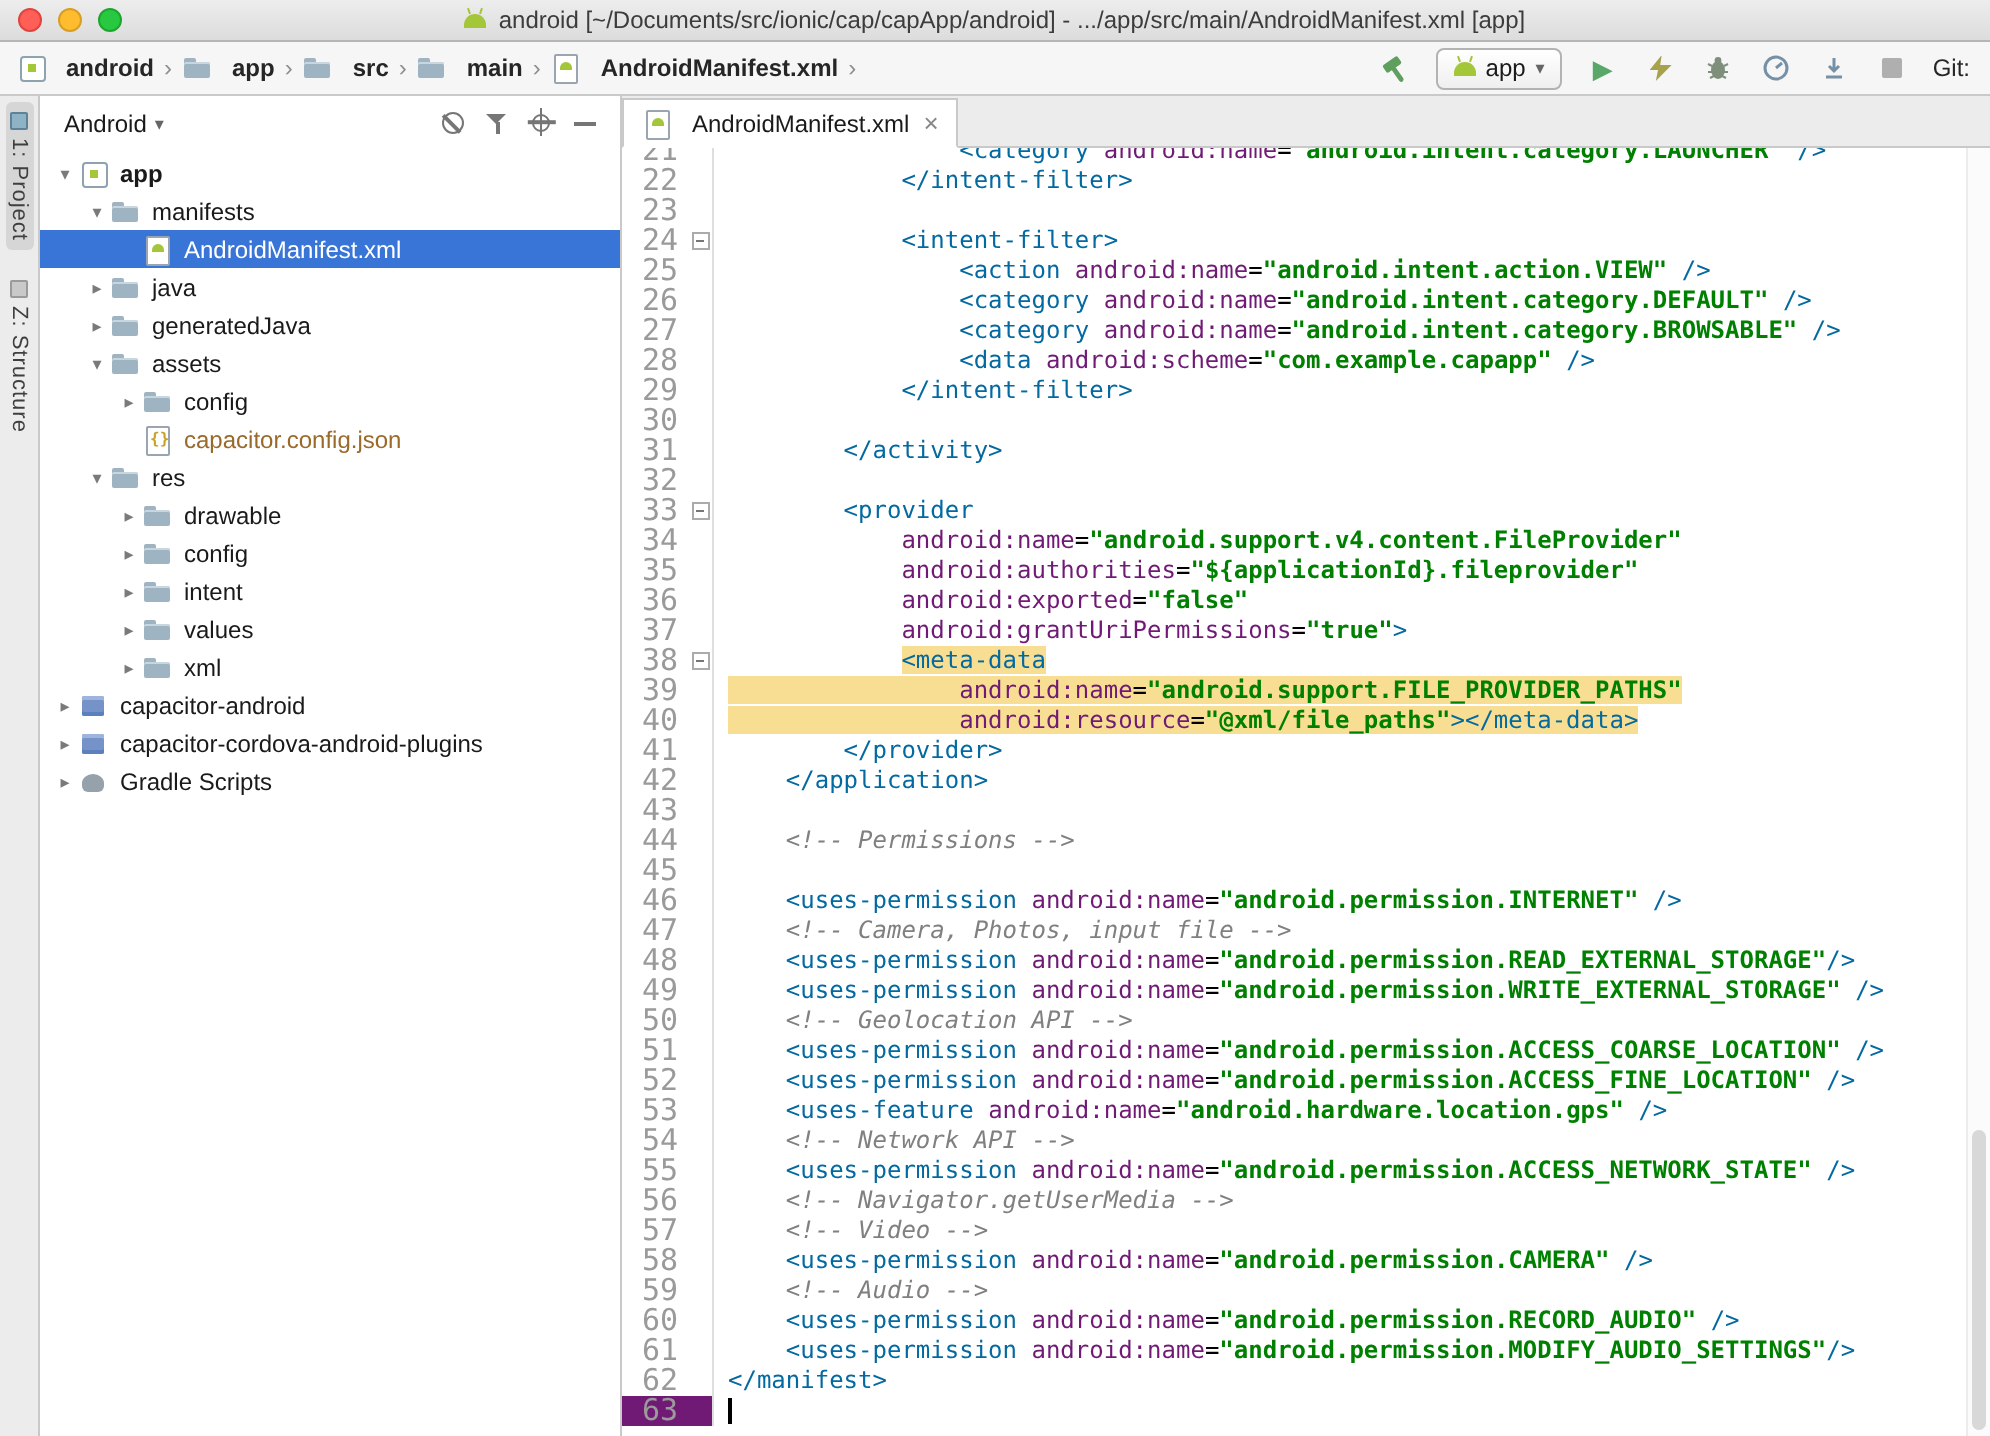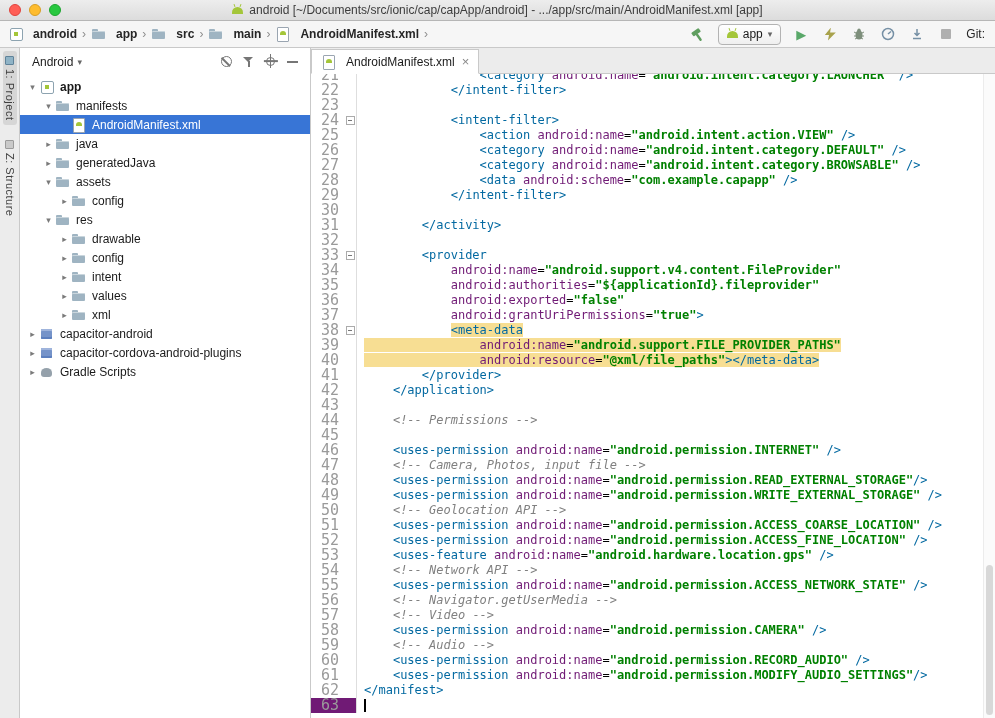--- a/index.html
+++ b/index.html
@@ -259,20 +259,25 @@
           <div class="trow" style="padding-left: 22px;">
             <span class="chev">▾</span>
             <span class="ticon folder"></span>
             <span class="tlabel">assets</span>
           </div>
           <div class="trow" style="padding-left: 38px;">
             <span class="chev">▸</span>
             <span class="ticon folder"></span>
             <span class="tlabel">config</span>
           </div>
+          <div class="trow" style="padding-left: 38px;">
+            <span class="chev"></span>
+            <span class="ticon json"></span>
+            <span class="tlabel" style="color: rgb(154, 106, 43);">capacitor.config.json</span>
+          </div>
           <div class="trow" style="padding-left: 22px;">
             <span class="chev">▾</span>
             <span class="ticon folder"></span>
             <span class="tlabel">res</span>
           </div>
           <div class="trow" style="padding-left: 38px;">
             <span class="chev">▸</span>
             <span class="ticon folder"></span>
             <span class="tlabel">drawable</span>
           </div>

